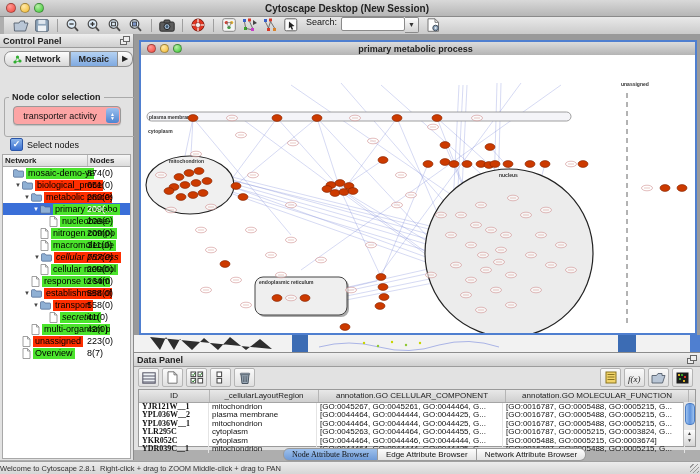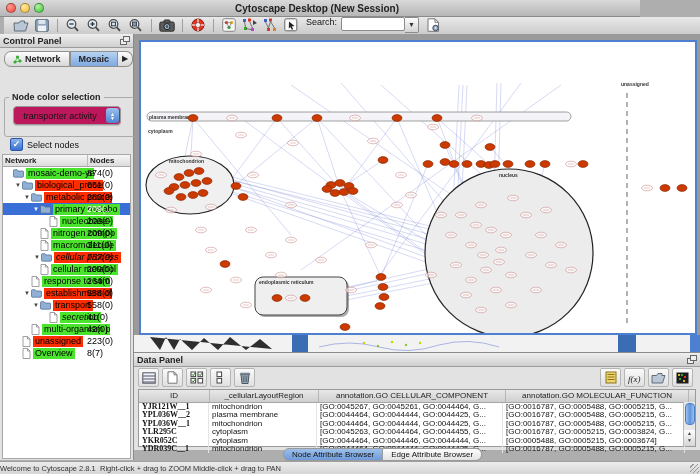--- a/index.html
+++ b/index.html
@@ -1,19 +1,19 @@
 <!DOCTYPE html>
 <html><head>
 <meta charset="utf-8">
 <style>
   html,body{margin:0;padding:0;}
   body{width:700px;height:474px;overflow:hidden;font-family:"Liberation Sans",sans-serif;background:#aeaeae;position:relative;-webkit-font-smoothing:antialiased;}
   .abs{position:absolute;}
   
-  .titlebar{left:0;top:0;width:640px;height:16px;background:linear-gradient(#d9d9d9,#b6b6b6);border-bottom:1px solid #8a8a8a;display:flex;align-items:center;}
+  .titlebar{left:0;top:0;width:700px;height:16px;background:linear-gradient(#d9d9d9,#b6b6b6);border-bottom:1px solid #8a8a8a;display:flex;align-items:center;}
   .titlebar .title{flex:1;text-align:center;font-size:10px;font-weight:bold;color:#222;}
   .lights{display:flex;gap:4px;margin-left:6px;}
   .light{width:8px;height:8px;border-radius:50%;border:0.5px solid rgba(0,0,0,.35);}
   .lr{background:radial-gradient(circle at 35% 30%,#ff9a94,#f2463c);}
   .ly{background:radial-gradient(circle at 35% 30%,#ffe9a8,#f5b internal);}
   .ly{background:radial-gradient(circle at 35% 30%,#ffe9a8,#f3b92e);}
   .lg{background:radial-gradient(circle at 35% 30%,#b9f0a8,#34c62e);}
   
   .toolbar{left:4px;top:17px;width:700px;height:19px;background:linear-gradient(#e9e9e9,#c9c9c9);border-bottom:1px solid #8f8f8f;display:flex;align-items:flex-start;padding-left:8px;box-sizing:border-box;}
   .tbicon{width:17px;height:16px;margin-right:4px;display:flex;align-items:center;justify-content:center;}
@@ -29,21 +29,21 @@
   .floaticon:before,.floaticon:after{content:"";position:absolute;border:1px solid #666;background:#eee;}
   .floaticon:before{width:5px;height:4px;left:0;bottom:0;}
   .floaticon:after{width:5px;height:4px;right:0;top:0;}
   .cp-tabs{display:flex;align-items:flex-end;height:17px;padding:2px 2px 0 4px;}
   .cptab{height:14px;line-height:14px;font-size:9px;font-weight:bold;color:#222;padding:0 8px;border:1px solid #8f8f8f;background:linear-gradient(#fdfdfd,#d8d8d8);display:flex;align-items:center;gap:3px;}
   .cptab.first{border-radius:7px 0 0 7px;}
   .cptab.sel{background:linear-gradient(#b5d2f2,#7fa9e0);}
   .cptab-arrow{height:14px;line-height:13px;font-size:8px;color:#222;padding:0 4px;border:1px solid #8f8f8f;border-left:none;background:linear-gradient(#fdfdfd,#d8d8d8);border-radius:0 7px 7px 0;}
   .groupbox{position:absolute;left:4px;top:63px;width:124px;height:38px;border:1px solid #aaa;border-radius:3px;padding-left:32px;}
   .gb-legend{position:absolute;left:4px;top:-6px;background:#e2e2e2;padding:0 3px;font-size:9px;font-weight:bold;color:#222;}
-  .combo{position:absolute;left:8px;top:8px;width:106px;height:17px;background:#be185d;border:1px solid #999;border-radius:4px;display:flex;align-items:center;box-shadow:0 1px 1px rgba(0,0,0,.15);}
+  .combo{position:absolute;left:8px;top:8px;width:106px;height:17px;background:#fca5a5;border:1px solid #999;border-radius:4px;display:flex;align-items:center;box-shadow:0 1px 1px rgba(0,0,0,.15);}
   .combo .cval{flex:1;text-align:center;font-size:9px;color:#111;}
   .combo .stepper{width:13px;height:15px;margin-right:1px;border-radius:3px;background:linear-gradient(#9cc0ee,#4d84d0);display:flex;flex-direction:column;align-items:center;justify-content:center;color:#fff;font-size:5px;line-height:4px;}
   .checkrow{position:absolute;left:10px;top:104px;display:flex;align-items:center;gap:4px;}
   .checkbox{width:11px;height:11px;border-radius:2px;background:linear-gradient(#8ab4ea,#3a6fd0);border:1px solid #2a55a8;color:#fff;font-size:9px;line-height:10px;text-align:center;font-weight:bold;}
   .checklbl{font-size:9px;color:#111;}
   .tree-header{position:absolute;left:2px;top:120px;width:129px;height:13px;background:linear-gradient(#f6f6f6,#dcdcdc);border:1px solid #a8a8a8;box-sizing:border-box;display:flex;font-size:8px;font-weight:bold;color:#222;}
   .tree-header .c1{width:82px;padding-left:2px;border-right:1px solid #bbb;line-height:11px;}
   .tree-header .c2{flex:1;padding-left:2px;line-height:11px;}
   .tree{position:absolute;left:2px;top:133px;width:129px;height:292px;background:#fff;border:1px solid #a8a8a8;border-top:none;box-sizing:border-box;overflow:hidden;}
   .trow{height:12px;display:flex;align-items:center;white-space:nowrap;position:relative;}
@@ -72,21 +72,21 @@
   .dtr{display:flex;height:8.4px;}
   .dtr div{font-size:8px;color:#111;line-height:8.4px;border-right:1px solid #e4e4e4;overflow:hidden;white-space:nowrap;padding-left:3px;box-sizing:border-box;}
   .dtr div:first-child{font-weight:bold;font-family:Liberation Serif, serif;}
   .c-id{width:70px;}.c-reg{width:108px;}.c-comp{width:186px;}.c-fun{width:182px;}
   .vscroll{position:absolute;right:0;top:12px;width:11px;height:44px;background:#e7e7e7;border-left:1px solid #bbb;}
   .vthumb{position:absolute;left:1px;top:1px;width:8px;height:20px;border-radius:4px;background:linear-gradient(90deg,#9cc2f0,#5e92dc,#9cc2f0);border:1px solid #4a7cc4;}
   .varrows{position:absolute;right:0;bottom:0;width:11px;height:16px;background:linear-gradient(#fdfdfd,#d6d6d6);border-left:1px solid #bbb;font-size:5px;color:#444;text-align:center;line-height:7px;}
   
   .btabs{left:283px;top:448px;display:flex;height:13px;}
   .btab{font-size:8px;color:#111;line-height:12px;padding:0 8px;background:linear-gradient(#fdfdfd,#e3e3e3);border:1px solid #9a9a9a;border-left:none;}
-  .btab:first-child{border-left:1px solid #9a9a9a;border-radius:6px 0 0 6px;}
+  .btab:first-child{border-left:1px solid #9a9a9a;border-radius:6px 0 0 6px;font-family:Liberation Serif, serif;}
   .btab:last-child{border-radius:0 6px 6px 0;}
   .btab.sel{background:linear-gradient(#9dc0ec,#6f9bd8);}
   .statusbar{left:0;top:461px;width:700px;height:13px;background:linear-gradient(#ececec,#d4d4d4);border-top:1px solid #a0a0a0;}
   .statusbar span{position:absolute;top:2px;font-size:7.5px;color:#333;}
   .grip{position:absolute;right:1px;top:2px;width:9px;height:9px;background:repeating-linear-gradient(135deg,transparent 0 2px,#999 2px 3px);}
   svg{display:block;}
 </style>
 </head>
 <body>
 
@@ -419,20 +419,29 @@
           </svg>
         </span>
         <span class="chip" style="background: rgb(75, 228, 44);">Overview</span>
         <span class="count">8(7)</span>
       </div>
     </div>
 </div>
 
 <div class="abs desktop">
   <div class="netwin">
+    <div class="nw-titlebar">
+      <div class="lights nw-lights">
+        <div class="light lr"></div>
+        <div class="light ly"></div>
+        <div class="light lg"></div>
+      </div>
+      <div class="title">primary metabolic process</div>
+      <div style="width:46px"></div>
+    </div>
     <svg class="nw-canvas" id="netsvg" viewBox="0 0 554 278">
         <rect x="0" y="0" width="554" height="278" fill="#fff"></rect>
         <line x1="52" y1="63" x2="49" y2="118" stroke="#7b86d9" stroke-opacity="0.35" stroke-width="0.9"></line>
         <line x1="136" y1="63" x2="196" y2="130" stroke="#7b86d9" stroke-opacity="0.35" stroke-width="0.9"></line>
         <line x1="176" y1="63" x2="199" y2="134" stroke="#7b86d9" stroke-opacity="0.35" stroke-width="0.9"></line>
         <line x1="256" y1="63" x2="204" y2="133" stroke="#7b86d9" stroke-opacity="0.35" stroke-width="0.9"></line>
         <line x1="176" y1="63" x2="300" y2="196" stroke="#7b86d9" stroke-opacity="0.35" stroke-width="0.9"></line>
         <line x1="296" y1="63" x2="330" y2="150" stroke="#7b86d9" stroke-opacity="0.35" stroke-width="0.9"></line>
         <line x1="296" y1="63" x2="360" y2="120" stroke="#7b86d9" stroke-opacity="0.35" stroke-width="0.9"></line>
         <line x1="256" y1="63" x2="310" y2="190" stroke="#7b86d9" stroke-opacity="0.35" stroke-width="0.9"></line>
@@ -800,20 +809,21 @@
     <div class="vscroll">
         <div class="vthumb"></div>
       </div>
     <div class="varrows">▲<br>▼</div>
   </div>
 </div>
 
 <div class="abs btabs" id="btabs">
     <span class="btab sel">Node Attribute Browser</span>
     <span class="btab">Edge Attribute Browser</span>
+    <span class="btab">Network Attribute Browser</span>
   </div>
 
 <div class="abs statusbar">
   <span style="left:0">Welcome to Cytoscape 2.8.1</span>
   <span style="left:100px">Right-click + drag to ZOOM</span>
   <span style="left:193px">Middle-click + drag to PAN</span>
   <span class="grip"></span>
 </div>
 
 </body></html>

